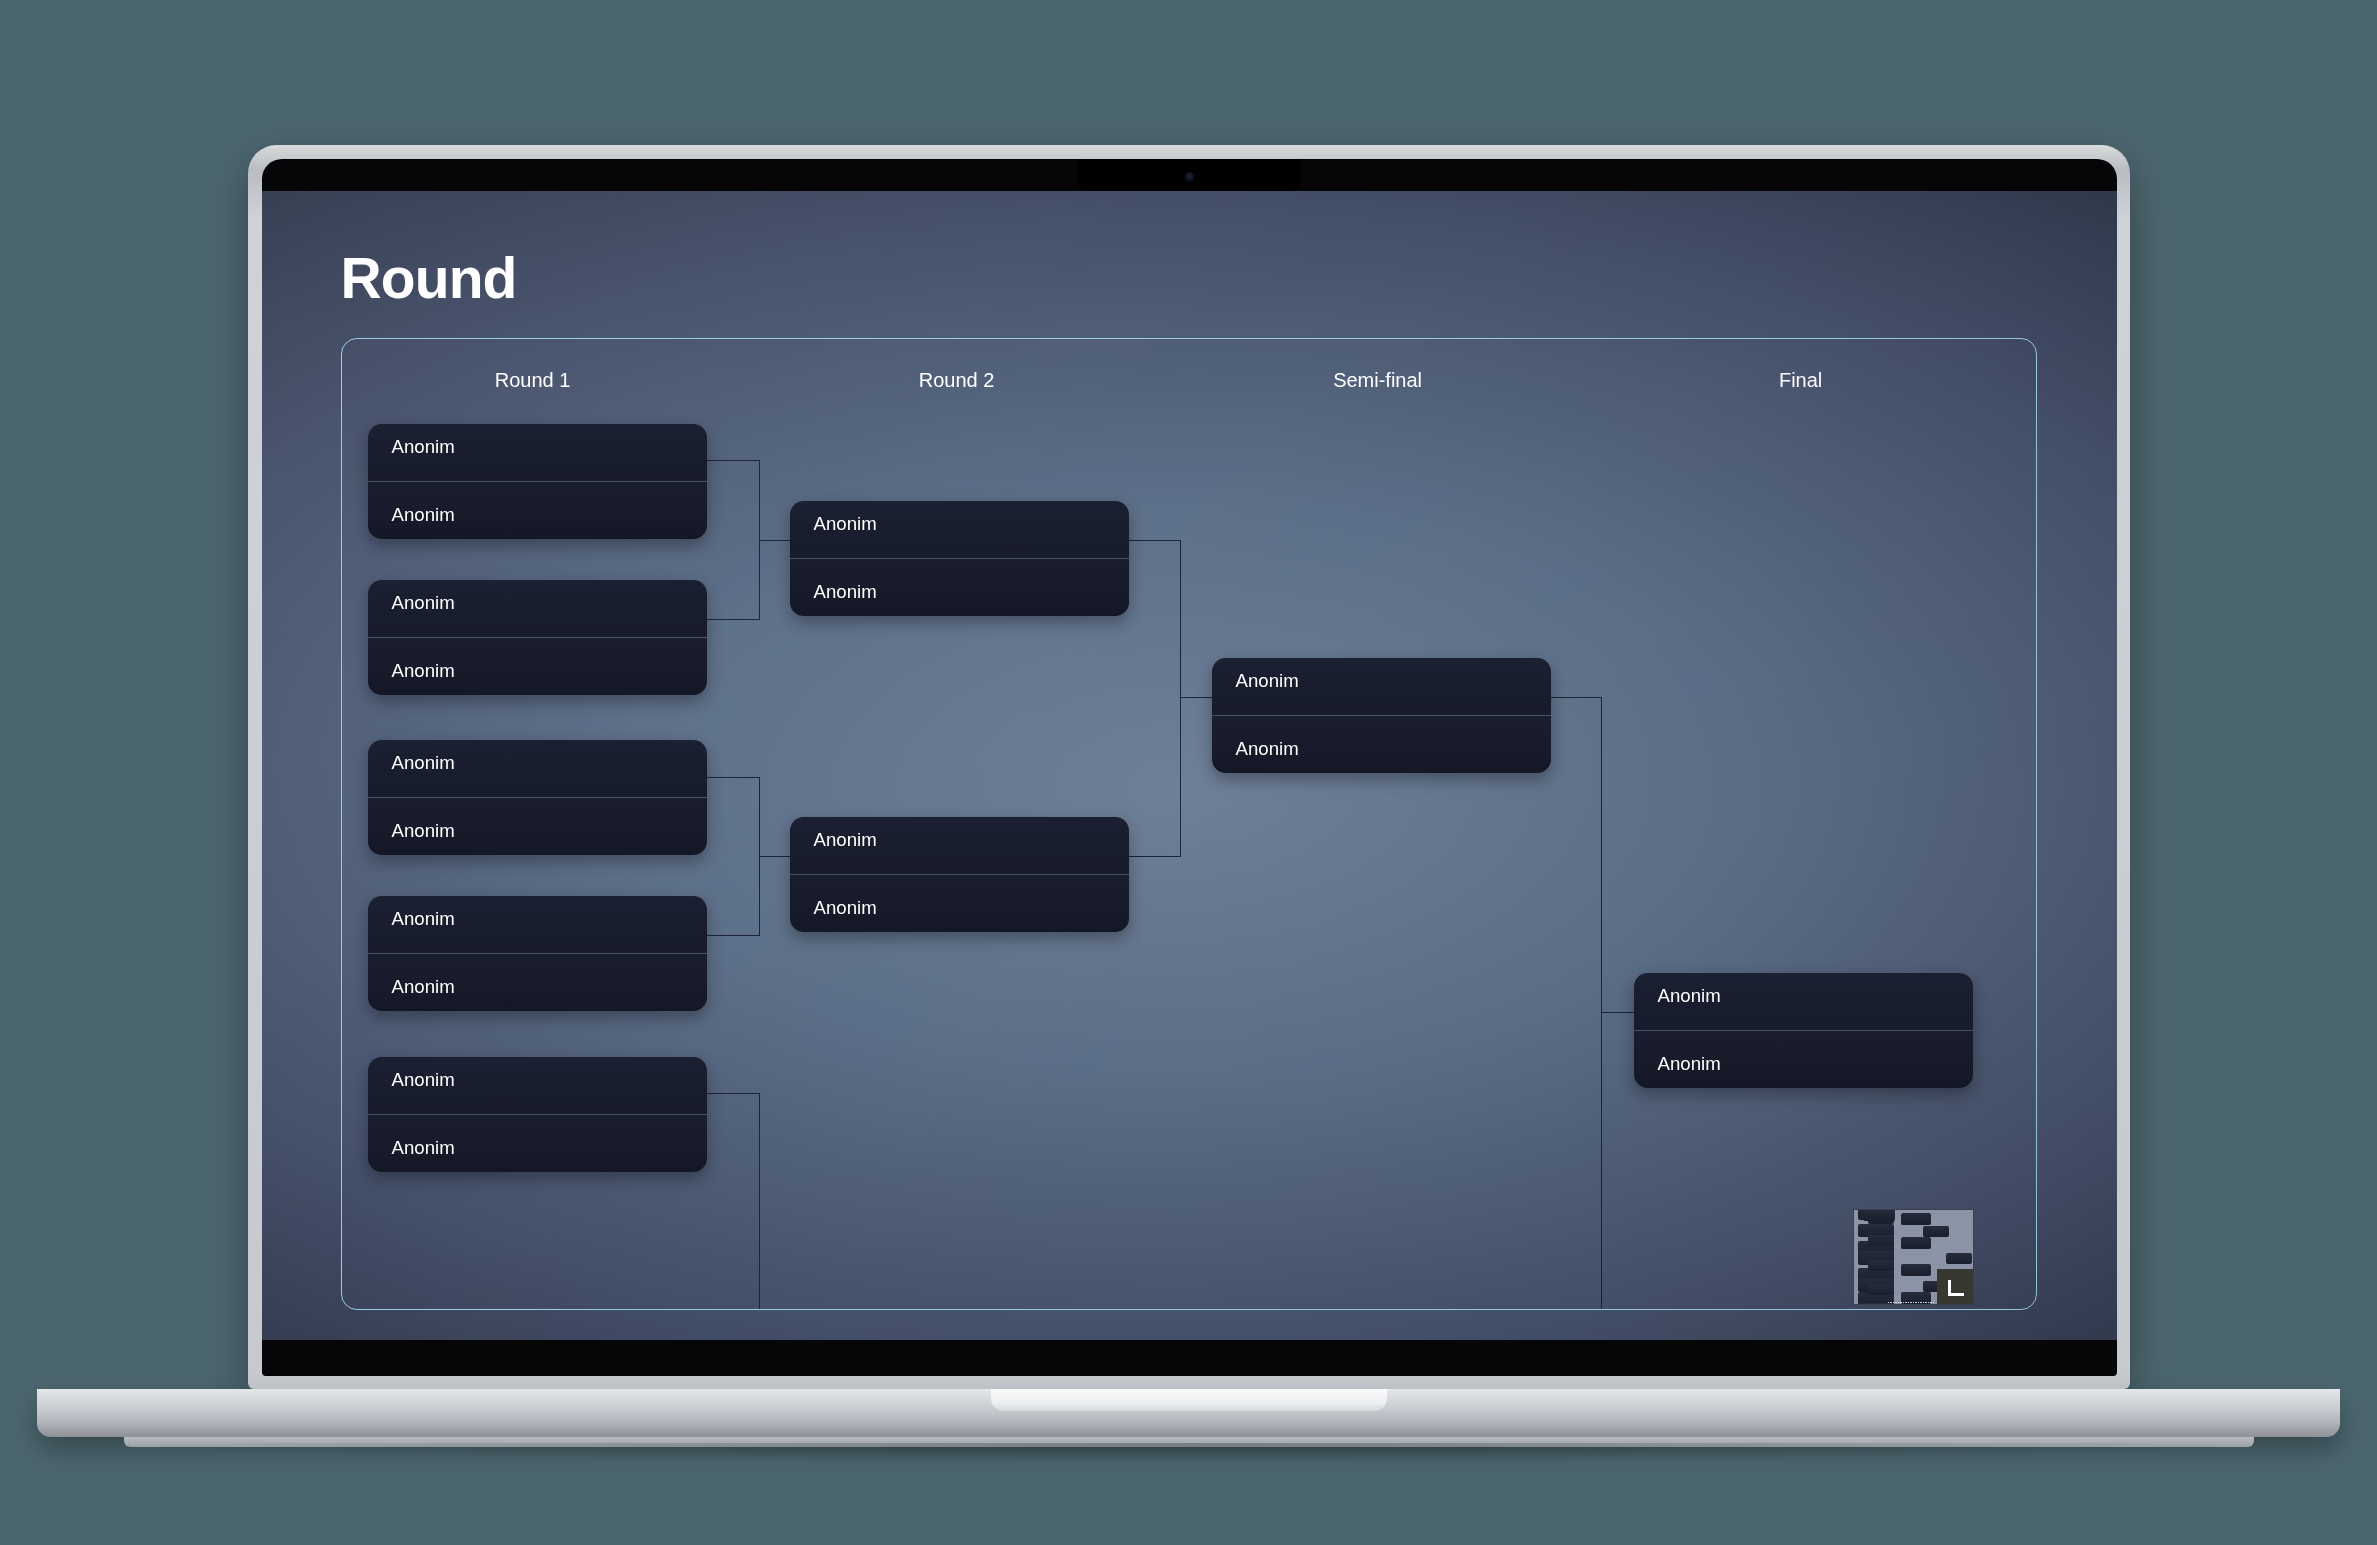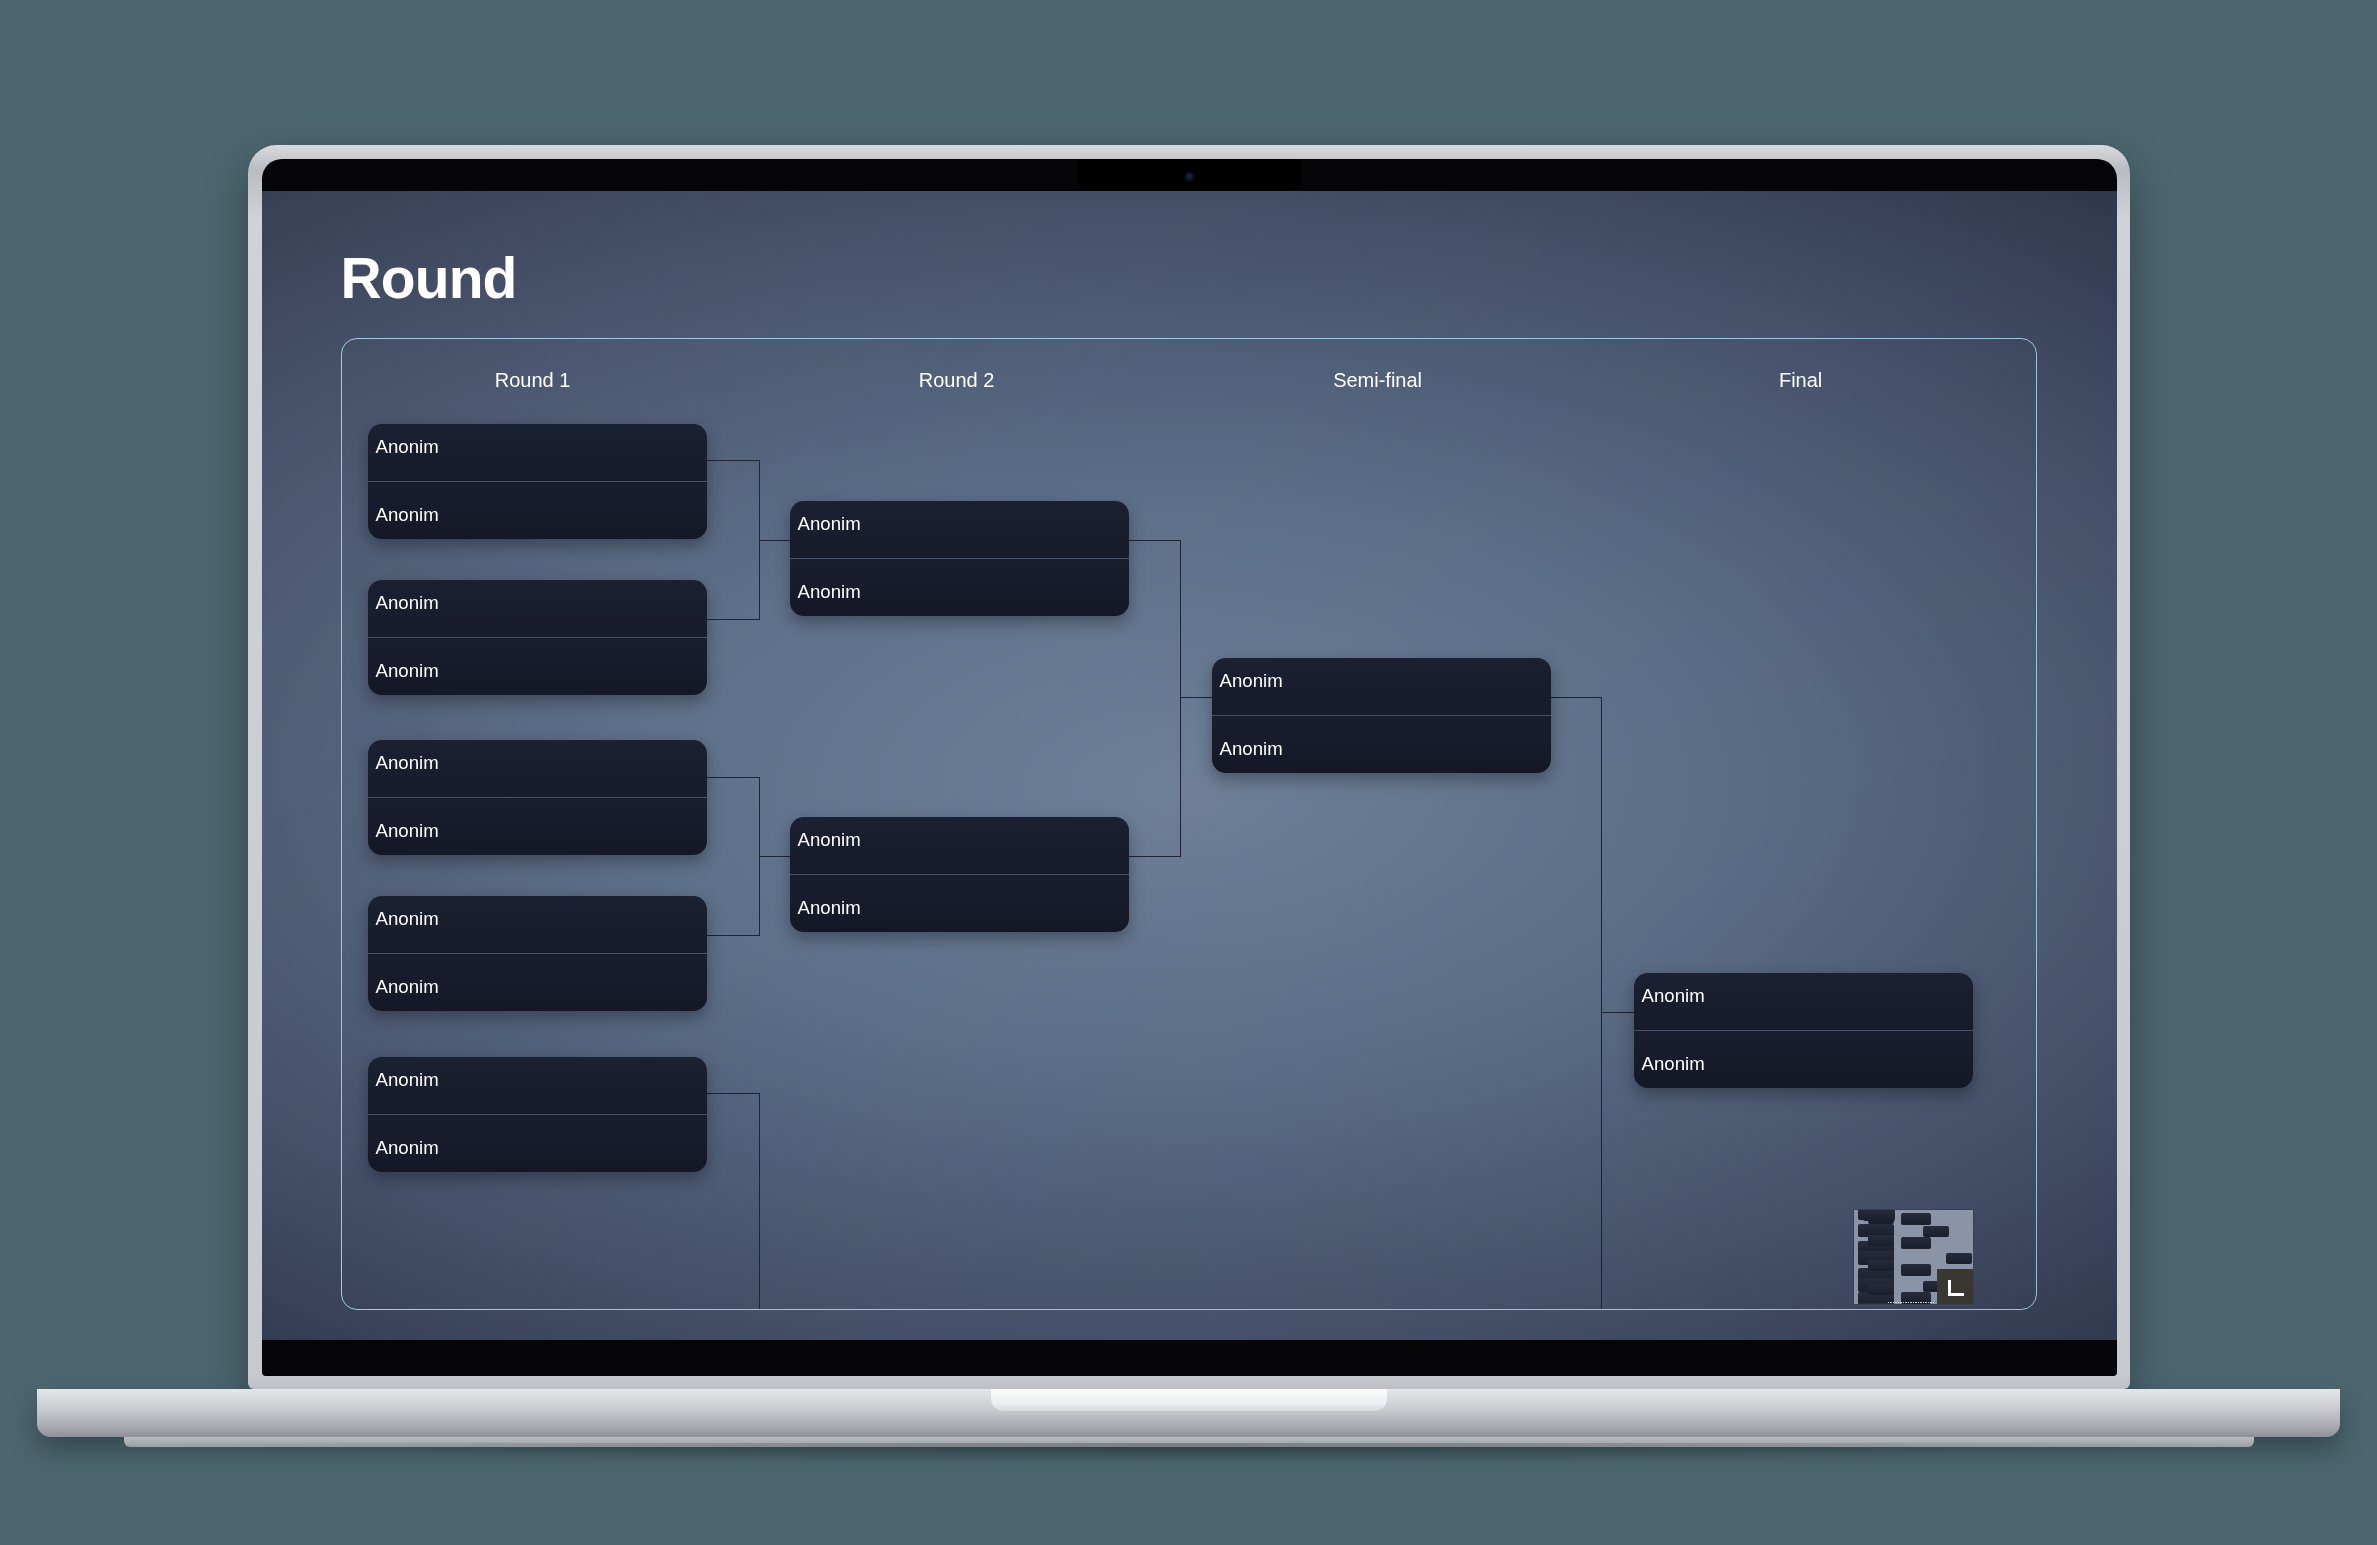--- a/index.html
+++ b/index.html
@@ -109,21 +109,21 @@
     background:linear-gradient(180deg,#1b2032 0%,#171b2b 48%,#191d2e 52%,#141826 100%);
     box-shadow:0 6.2px 16px rgba(0,0,0,.30);
     overflow:hidden;
     z-index:2;
   }
   .slot{
     position:relative;
     height:50%;
     display:flex;
     align-items:center;
-    padding-left:8px;
+    padding-left:24px;
   }
   .slot.top{ align-items:flex-start; padding-top:13.6px; }
   .slot.bottom{ align-items:flex-end; padding-bottom:13.6px; }
   .slot-name{
     font-size:18.6px;
     color:#ffffff;
     font-weight:400;
     white-space:nowrap;
     line-height:1.05;
   }

